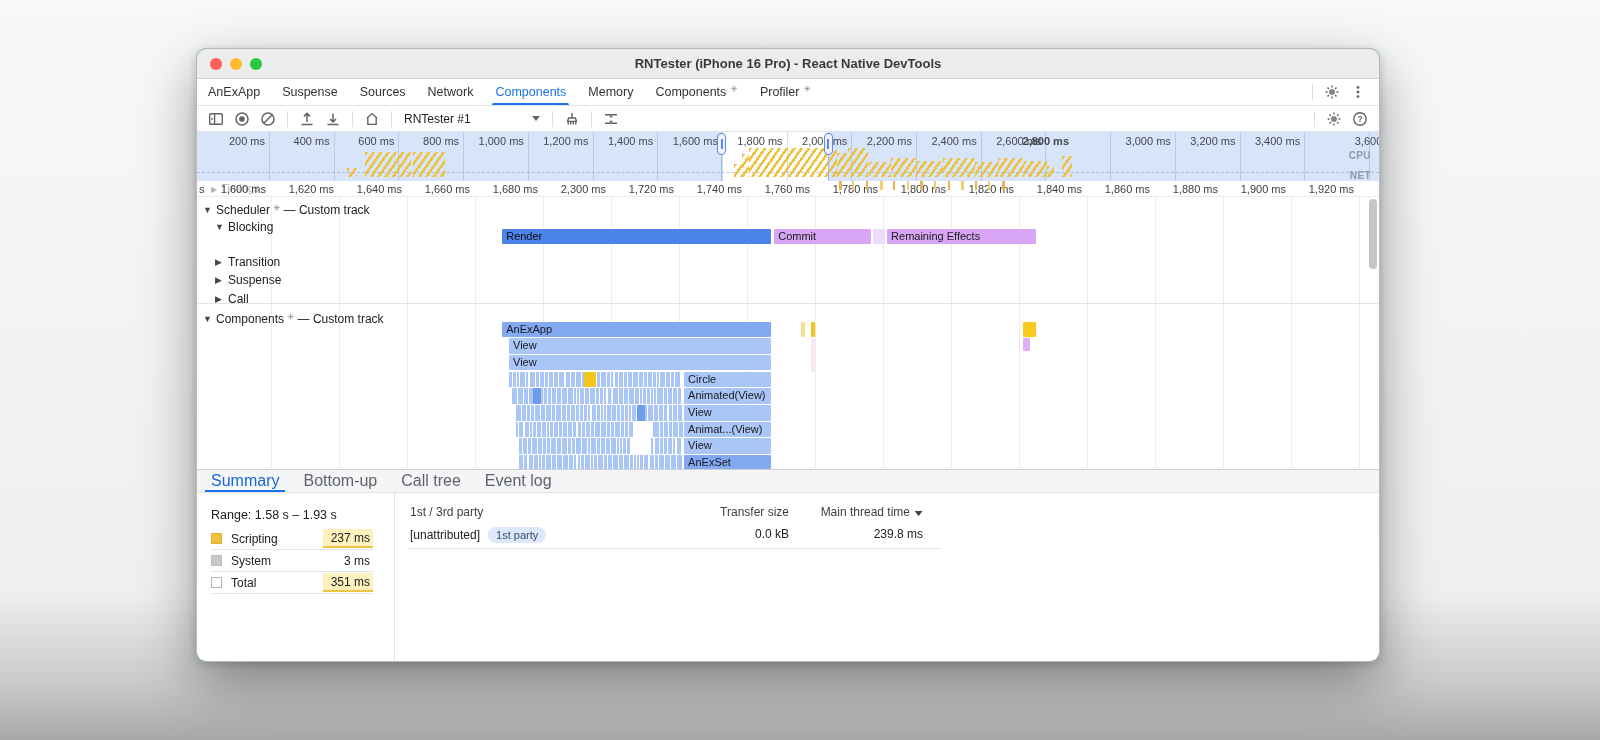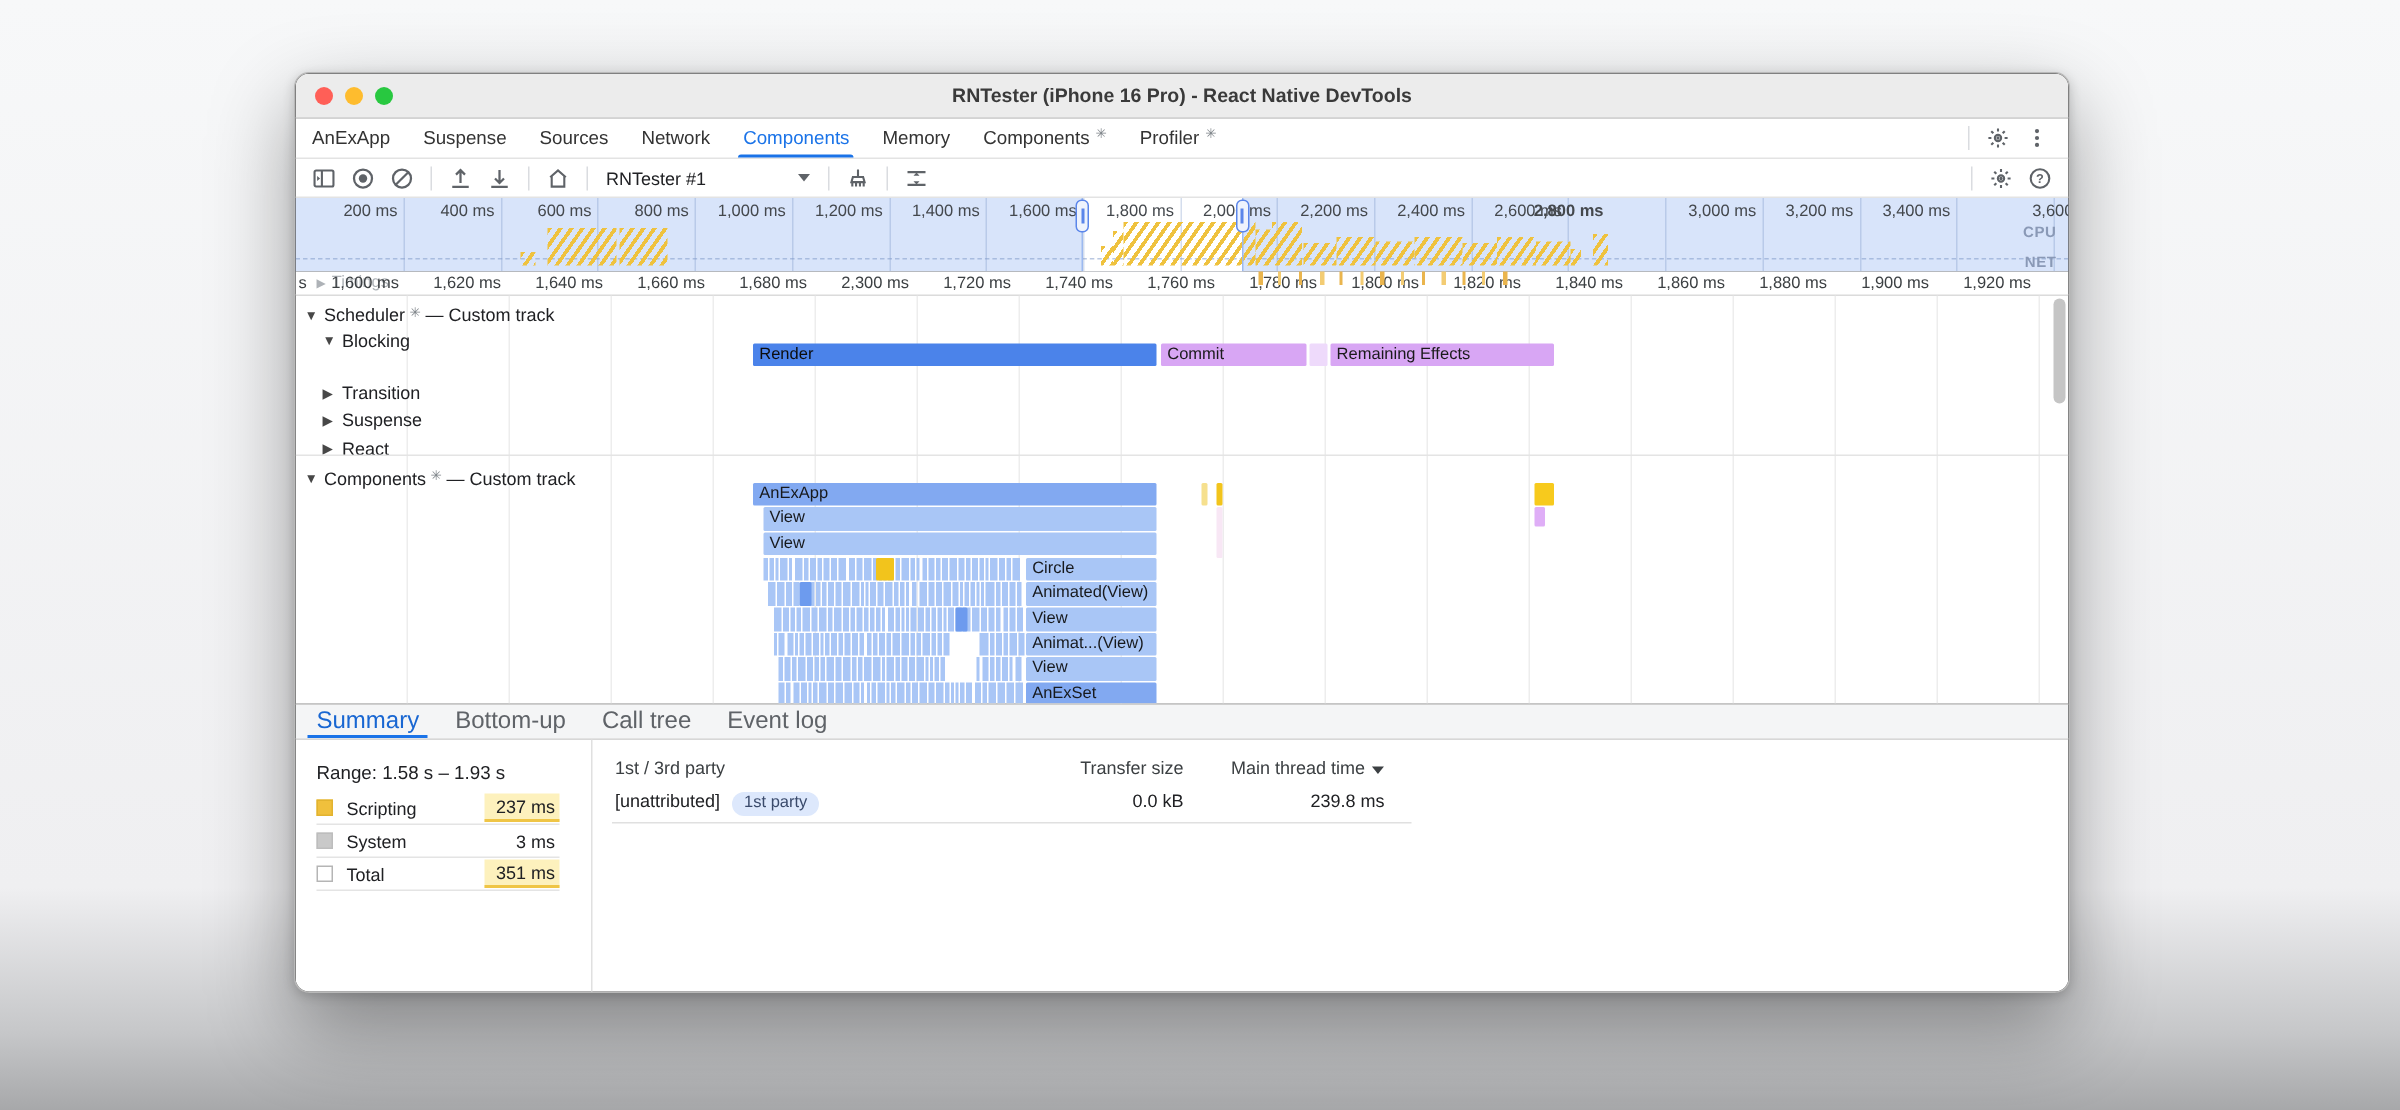--- a/index.html
+++ b/index.html
@@ -3,21 +3,21 @@
 <meta charset="utf-8">
 <style>
   * { margin:0; padding:0; box-sizing:border-box; }
   html,body { width:1600px; height:740px; overflow:hidden; }
   body {
     font-family:"Liberation Sans", sans-serif;
     background:linear-gradient(180deg,#f7f8f9 0%,#efeff1 80%,#c6c7c9 93%,#a7a8aa 100%);
   }
   #win {
     position:absolute; left:196px; top:48px; width:1184px; height:614px;
-    background:#000000; border-radius:10px; border:1px solid #b9b9b9;
+    background:#22c55e; border-radius:10px; border:1px solid #b9b9b9;
     box-shadow:0 22px 55px rgba(0,0,0,.38), 0 2px 8px rgba(0,0,0,.18);
     overflow:hidden;
   }
   
   .titlebar { position:absolute; left:0; top:0; width:100%; height:30px; background:#ececec; border-bottom:1px solid #d6d6d6; }
   .tl-dot { position:absolute; top:9px; width:12px; height:12px; border-radius:50%; }
   .title { position:absolute; left:0; right:0; top:0; height:30px; line-height:30px; text-align:center; font-size:13px; font-weight:bold; color:#3a3a3a; }
   
   .tabbar { position:absolute; left:0; top:30px; width:100%; height:27px; background:#ffffff; border-bottom:1px solid #e3e3e3; display:flex; align-items:stretch; }
   .ptab { position:relative; display:flex; align-items:center; padding:0 11px; font-size:12.5px; color:#333; cursor:default; white-space:nowrap; }
@@ -357,21 +357,21 @@
       <div class="tr-label" style="left: 18px; top: 58px;">
         <span class="arr">▶</span>
         <span>Transition</span>
       </div>
       <div class="tr-label" style="left: 18px; top: 76px;">
         <span class="arr">▶</span>
         <span>Suspense</span>
       </div>
       <div class="tr-label" style="left: 18px; top: 95px;">
         <span class="arr">▶</span>
-        <span>React</span>
+        <span>Call</span>
       </div>
       <div class="tr-sep" style="top: 106px;"></div>
       <div class="tr-label" style="left: 6px; top: 115px;">
         <span class="arr">▼</span>
         <span>Components</span>
         <span class="badge">✳</span>
         <span class="suffix"> — Custom track</span>
       </div>
       <div class="fbar" style="left: 305.2px; width: 268.6px; top: 32px; height: 15px; line-height: 15px; background: rgb(75, 131, 234); color: rgb(12, 12, 12);">Render</div>
       <div class="fbar" style="left: 577.2px; width: 96.56px; top: 32px; height: 15px; line-height: 15px; background: rgb(216, 166, 244); color: rgb(26, 26, 26);">Commit</div>

